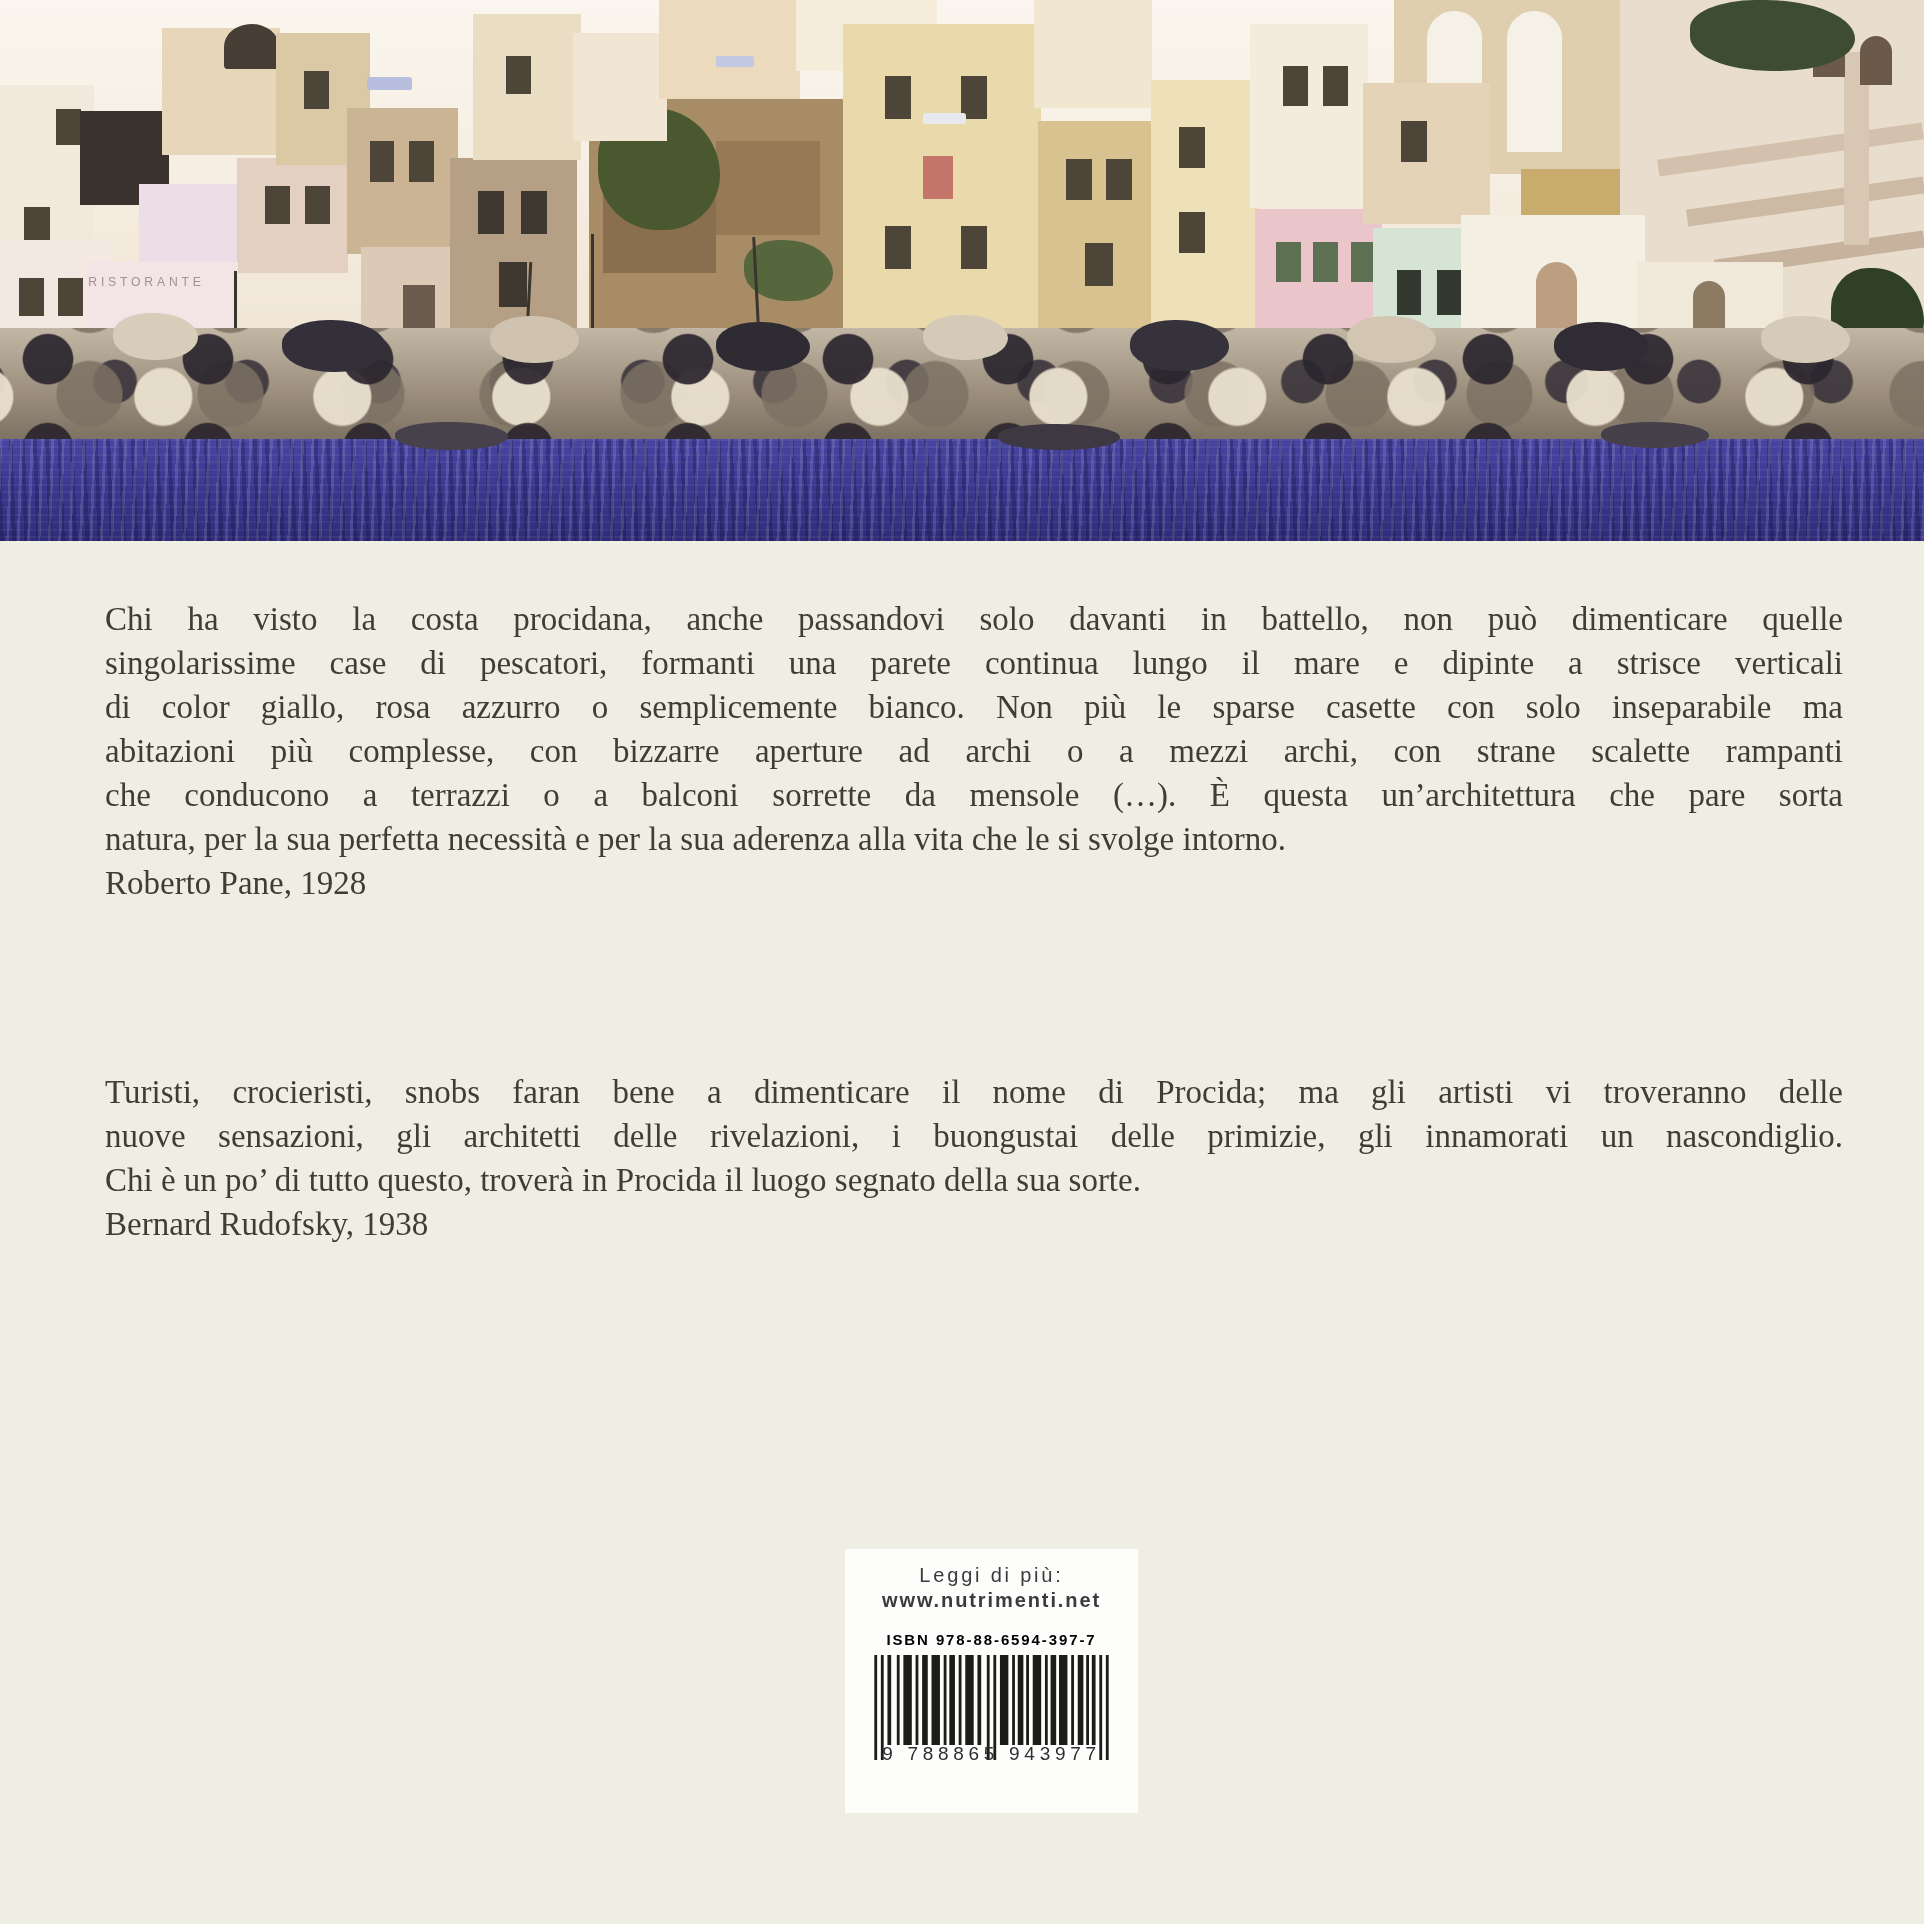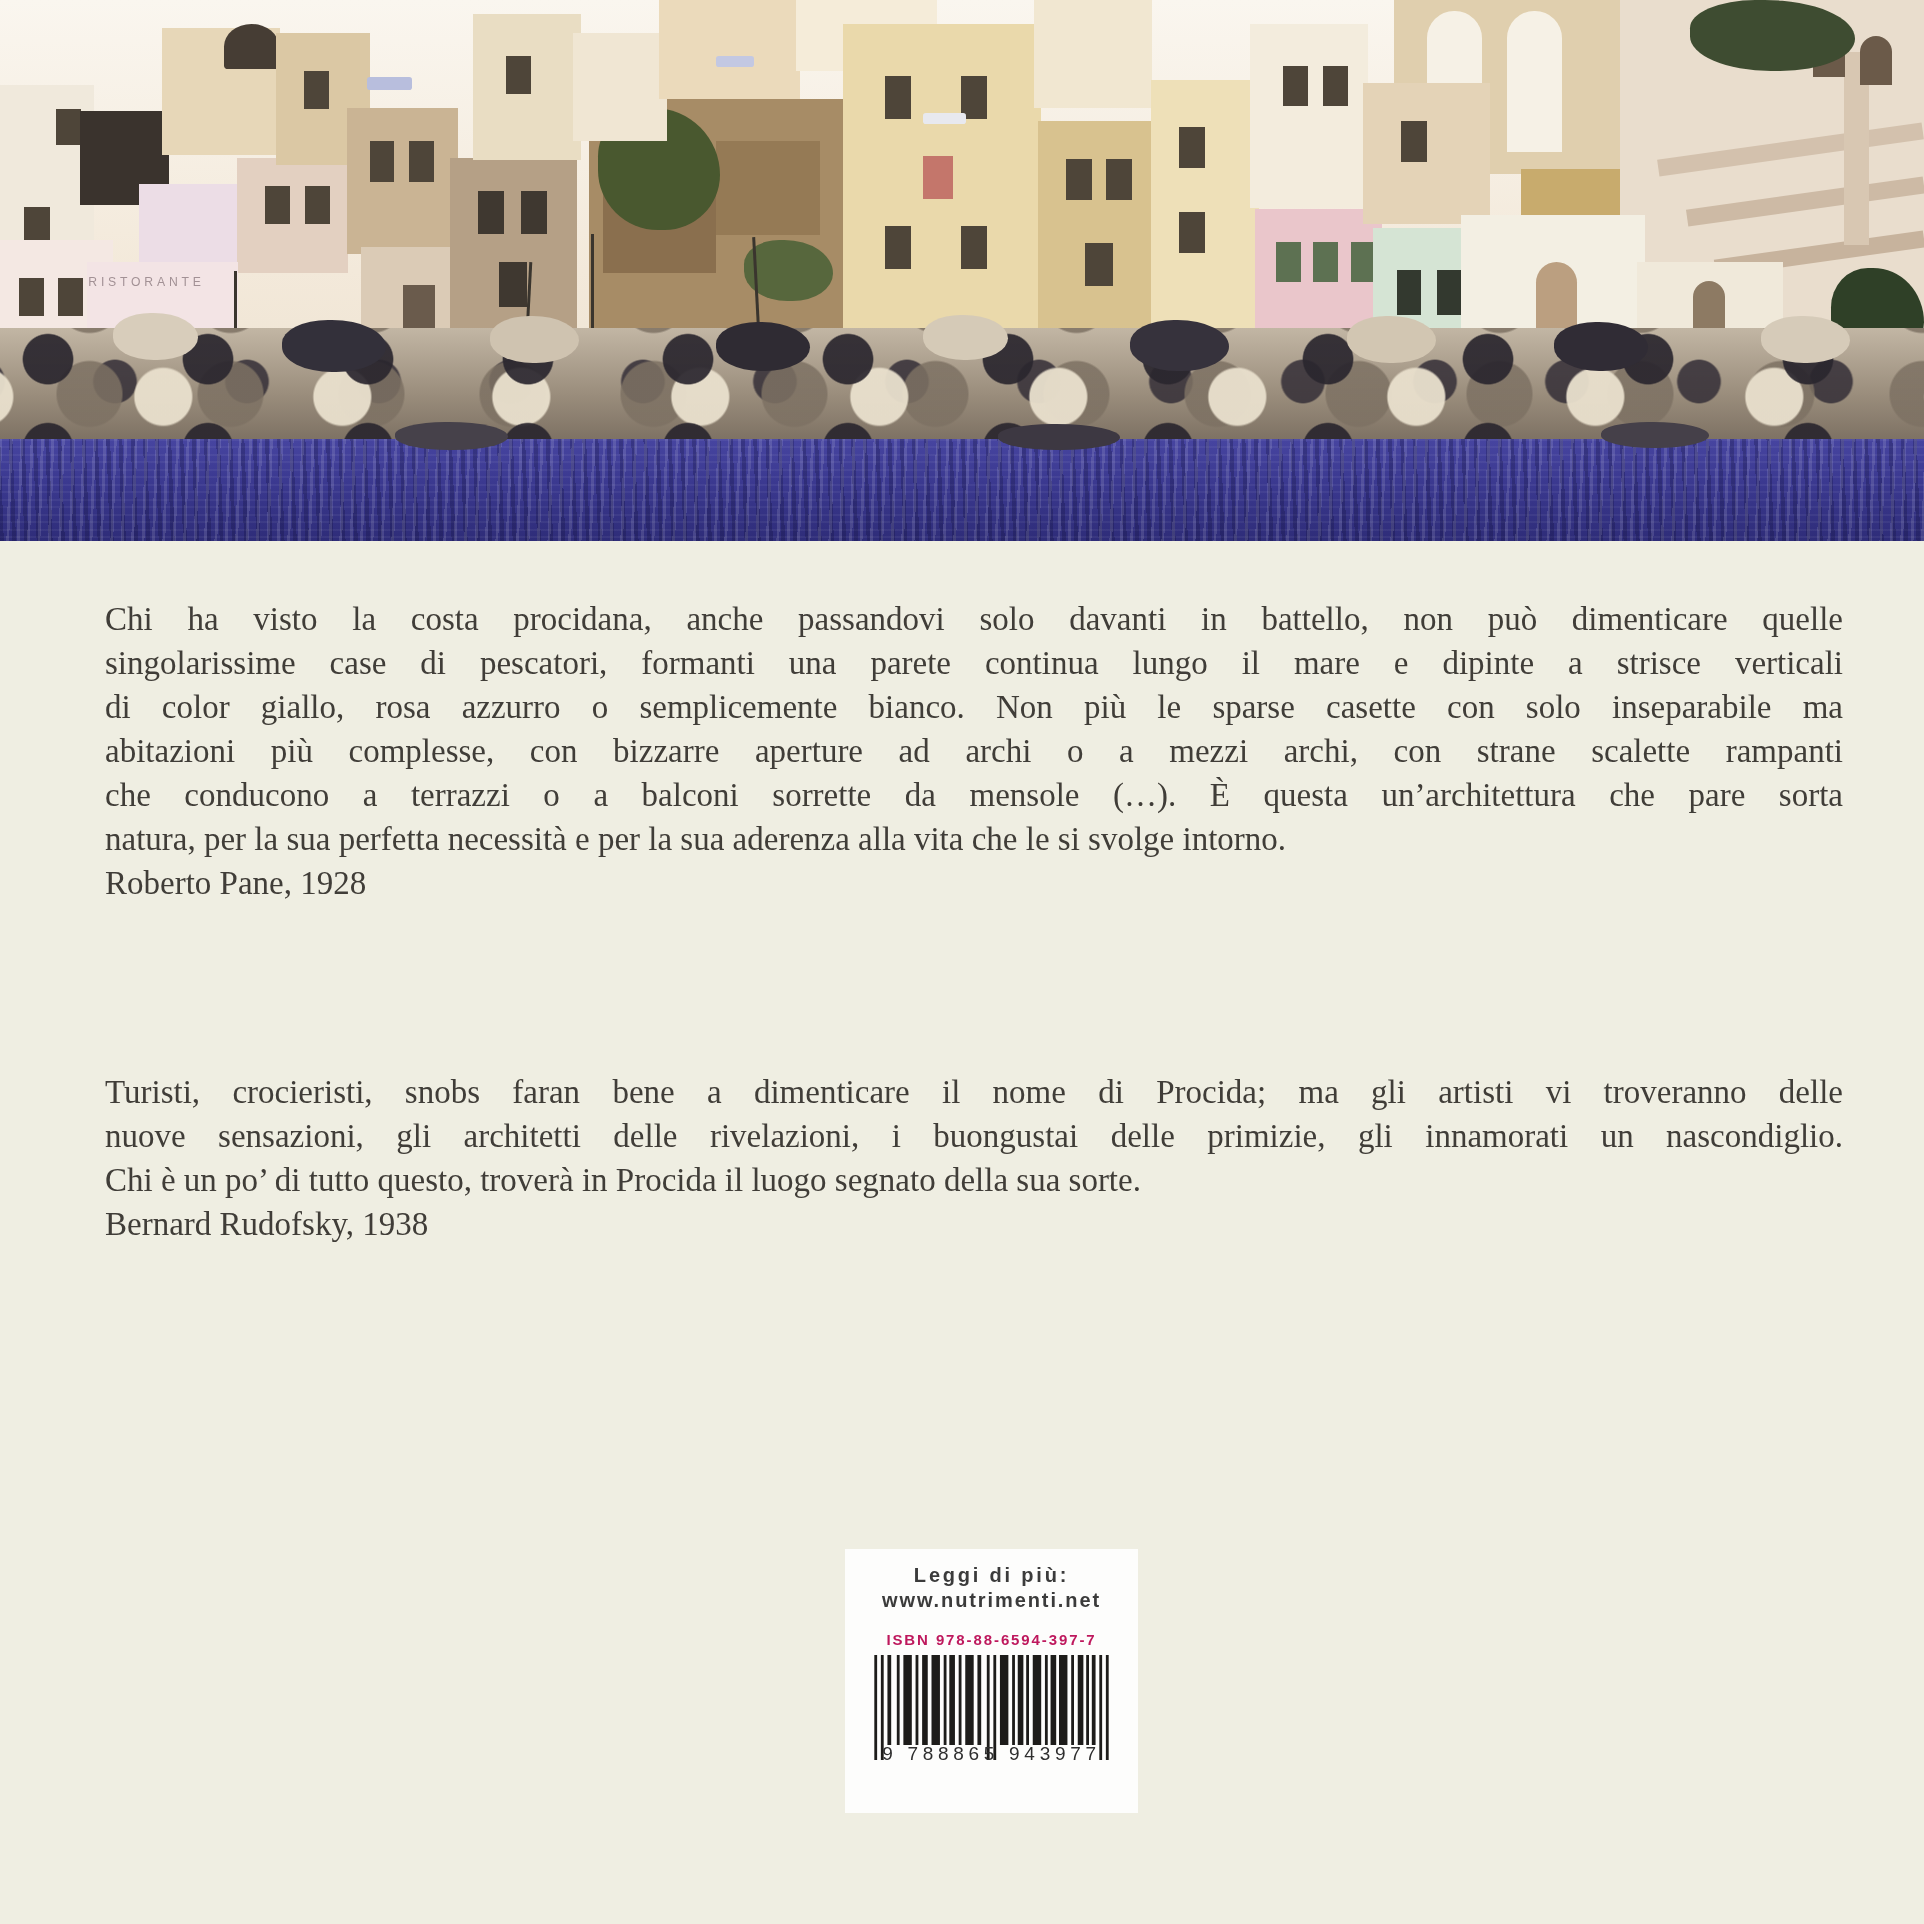--- a/index.html
+++ b/index.html
@@ -51,23 +51,23 @@
   .qline{text-align:justify;text-align-last:justify;white-space:nowrap;}
   .qline.last{text-align-last:left;}
   .attrib{text-align:left;}
   
   .bcbox{
     position:absolute;left:845px;top:1549px;width:293px;height:264px;
     background:#fdfdfc;
     font-family:"Liberation Sans","DejaVu Sans",sans-serif;
     color:#3b3b3b;text-align:center;
   }
-  .bc-read{margin-top:15px;font-size:20px;font-weight:bold;letter-spacing:2.8px;}
+  .bc-read{margin-top:15px;font-size:20px;font-weight:normal;letter-spacing:2.8px;}
   .bc-url{margin-top:1.9px;font-size:20px;font-weight:bold;letter-spacing:1.9px;}
-  .bc-isbn{margin-top:19px;font-size:15px;font-weight:bold;letter-spacing:1.9px;color:#be185d;}
+  .bc-isbn{margin-top:19px;font-size:15px;font-weight:bold;letter-spacing:1.9px;color:#000000;}
   .bc-bars{display:block;margin:7.5px auto 0 auto;}
   .bc-num{
     margin-top:-17px;font-size:19px;letter-spacing:4.7px;color:#2e2e2e;
     position:relative;
   }
 </style>
 </head>
 <body>
 
 <div class="page">

